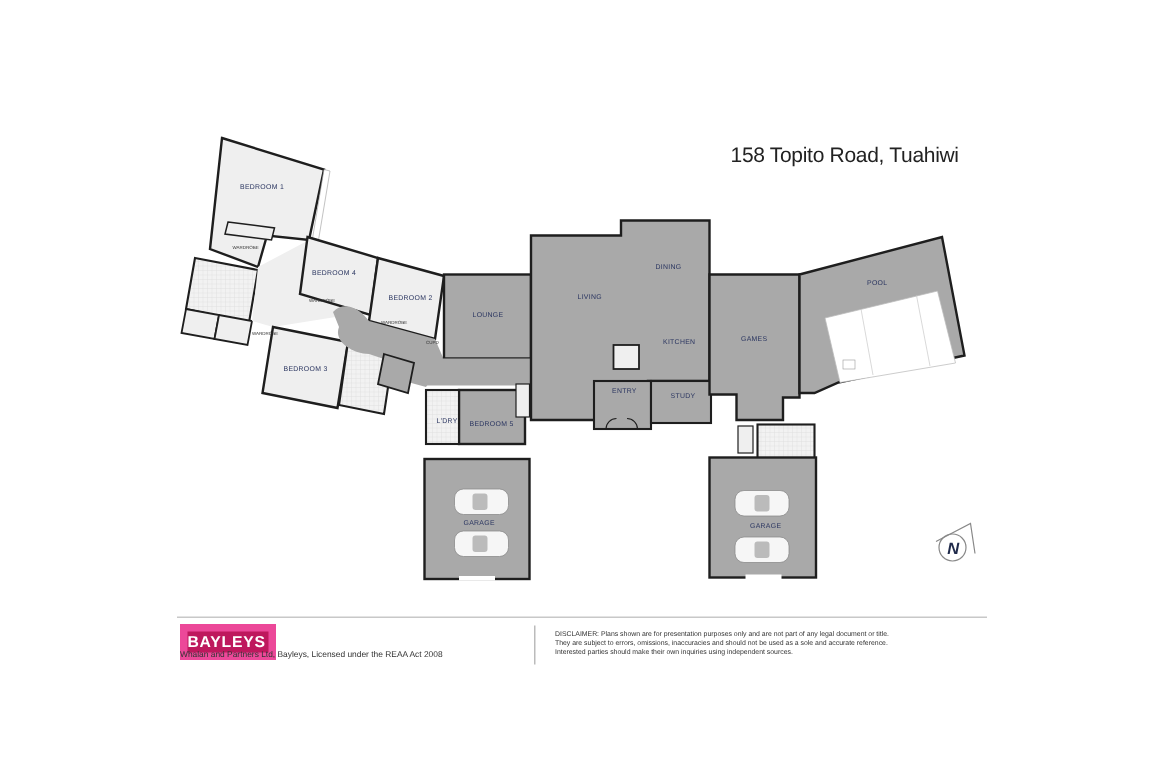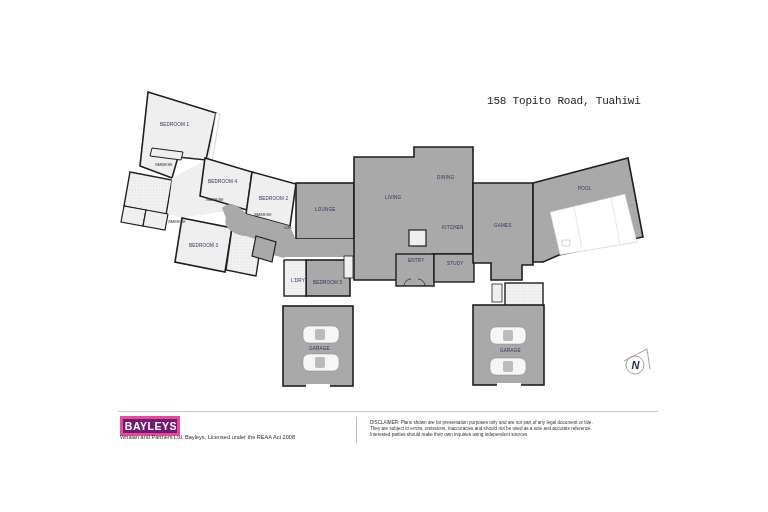--- a/index.html
+++ b/index.html
@@ -1,20 +1,20 @@
 <!DOCTYPE html>
 <html><head>
 <meta charset="utf-8">
 <style>
   html, body { margin:0; padding:0; background:#ffffff; }
   body { width:768px; height:512px; position:relative; overflow:hidden; font-family:"Liberation Sans", sans-serif; }
   #plan { position:absolute; left:0; top:0; width:768px; height:512px; }
-  .title { position:absolute; left:487px; top:95px; font-size:11px; color:#222; font-family:Liberation Mono, monospace; letter-spacing:-0.2px;text-align:right; }
+  .title { position:absolute; left:487px; top:95px; font-size:14px; color:#222; font-family:Liberation Sans, sans-serif; letter-spacing:-0.2px;text-align:right; }
   .footer-line { position:absolute; left:118px; top:411px; width:540px; height:1px; background:#c8c8c8; }
-  .logo { position:absolute; left:120px; top:416px; width:54px; height:14px; background:#701a75; border:3px solid #ec4899; color:#fff; font-weight:bold; font-size:10.5px; text-align:right; line-height:14px; letter-spacing:0.5px; font-family:"Liberation Sans", sans-serif; }
+  .logo { position:absolute; left:120px; top:416px; width:54px; height:14px; background:#be185d; border:5px solid #ec4899; color:#fff; font-weight:bold; font-size:10.5px; text-align:left; line-height:14px; letter-spacing:0.5px; font-family:"Liberation Sans", sans-serif; }
   .licence { position:absolute; left:120px; top:434px; font-size:5.6px; color:#333; }
   .divider { position:absolute; left:356px; top:417px; width:1px; height:26px; background:#bbb; }
   .disclaimer { position:absolute; left:370px; top:420px; font-size:4.6px; color:#333; line-height:6.2px; width:300px; }
   .room-label { font-family:"Liberation Sans", sans-serif; font-size:4.6px; fill:#2a3560; letter-spacing:0.2px; }
   .small-label { font-family:"Liberation Sans", sans-serif; font-size:3px; fill:#333; }
   .compass { position:absolute; left:621px; top:345px; width:32px; height:32px; }
 </style>
 </head>
 <body>
 

